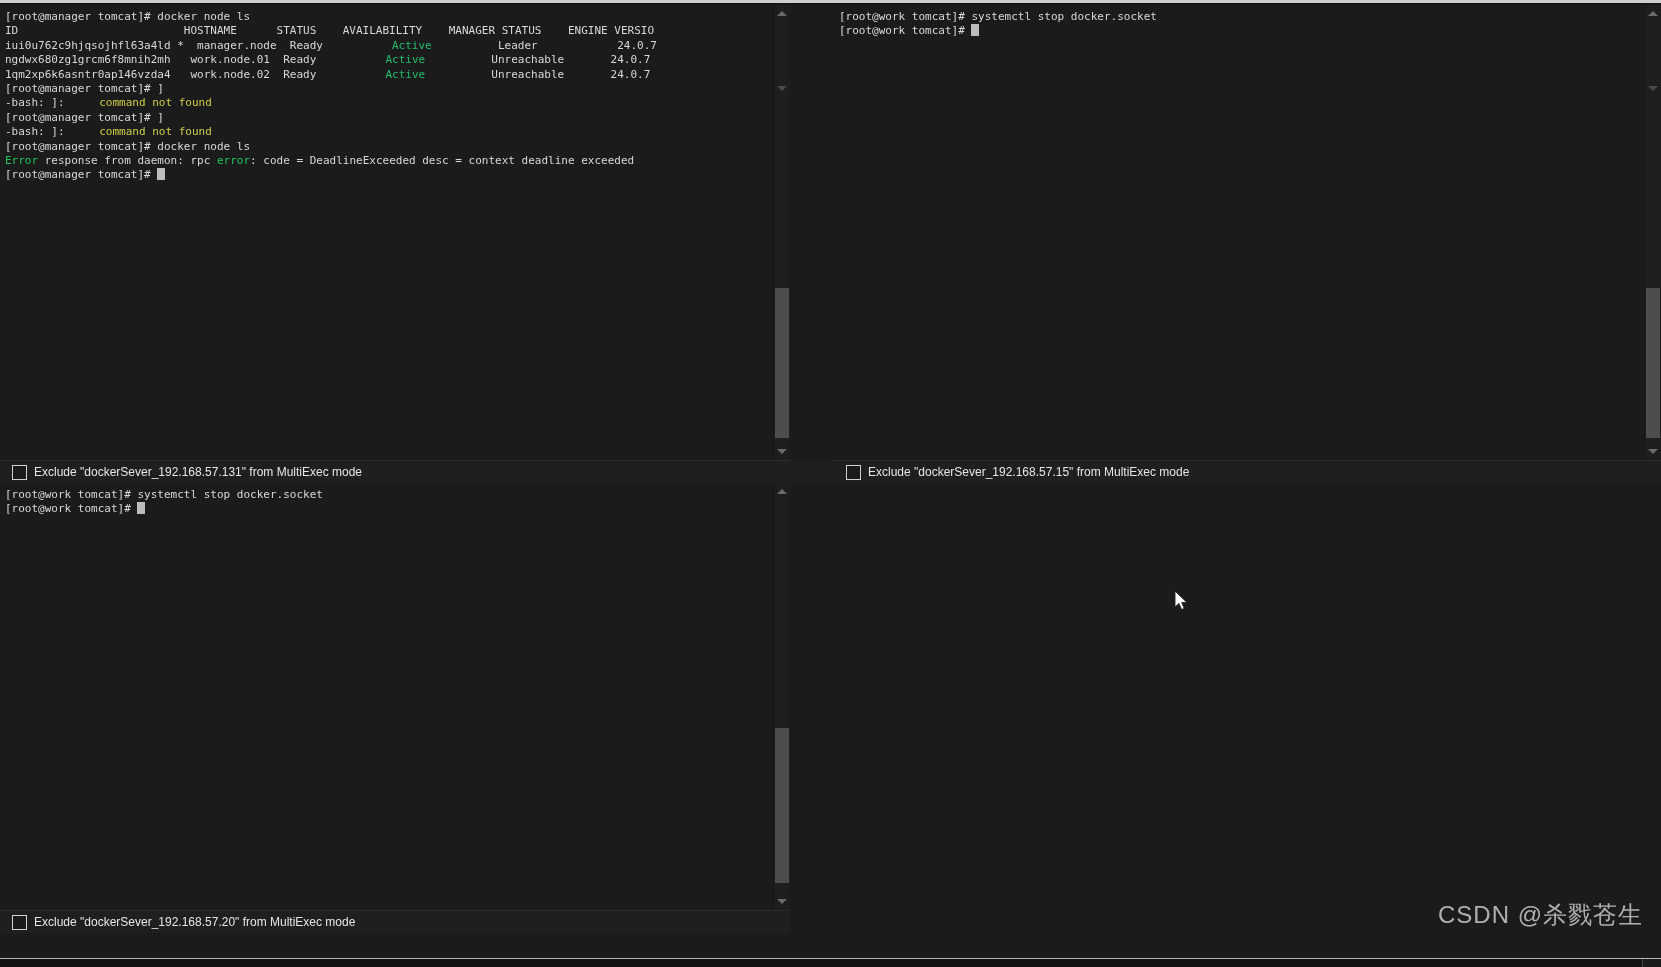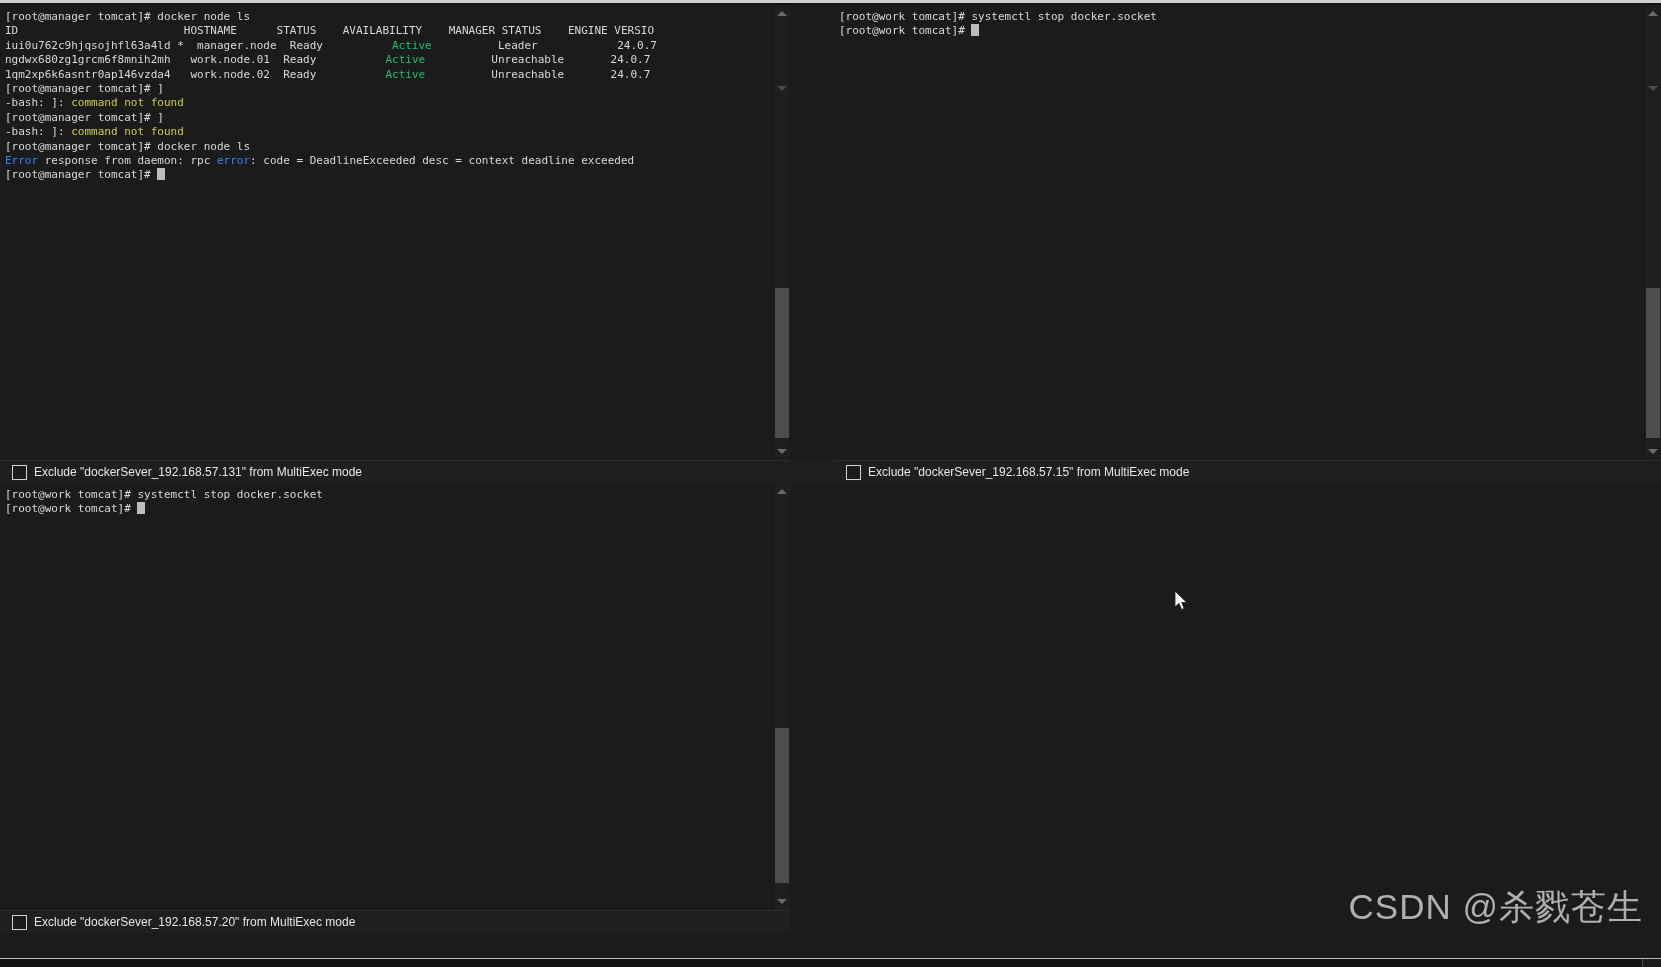--- a/index.html
+++ b/index.html
@@ -54,22 +54,22 @@
     line-height: 14.4px;
     white-space: pre;
     overflow: hidden;
     padding: 5px 0 0 5px;
     box-sizing: border-box;
   }
   .term .ln { display: block; height: 14.4px; }
 
   .c-white  { color: #d8d8d8; }
   .c-green  { color: #25bc6d; margin-left: 36px; }
-  .c-yellow { color: #cdcd4a; }
-  .c-red    { color: #3b82f6; }
+  .c-yellow { color: #cdcd4a; margin-left: 28px; }
+  .c-red    { color: #22c55e; }
   .cursor {
     display: inline-block;
     width: 8px; height: 12px;
     background: #bdbdbd;
     vertical-align: -2px;
   }
 
   
   .sb {
     position: absolute;
@@ -145,21 +145,21 @@
     background: #141414;
   }
 
   
   .watermark {
     position: absolute;
     right: 18px;
     bottom: 36px;
     color: #c9c9c9;
     font-family: "Liberation Sans", sans-serif;
-    font-size: 35px;
+    font-size: 24px;
     letter-spacing: 1px;
     opacity: 0.85;
     user-select: none;
   }
 
   
   .bottom-strip {
     position: absolute;
     left: 0; bottom: 0;
     width: 1661px; height: 8px;

